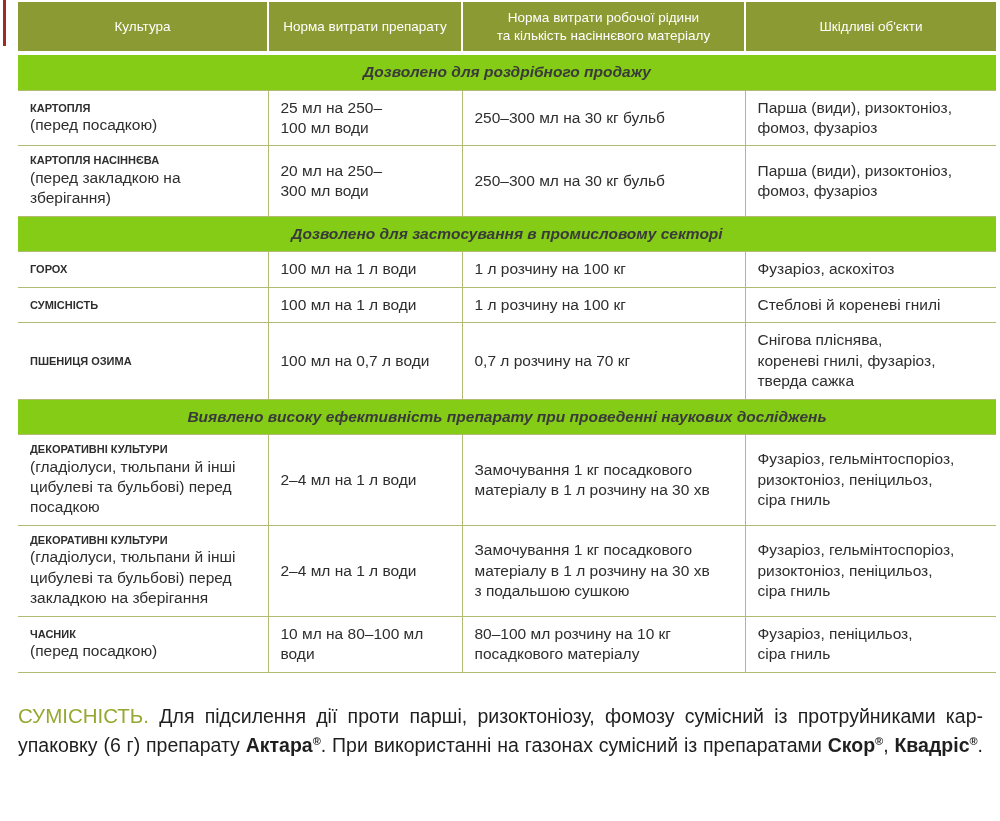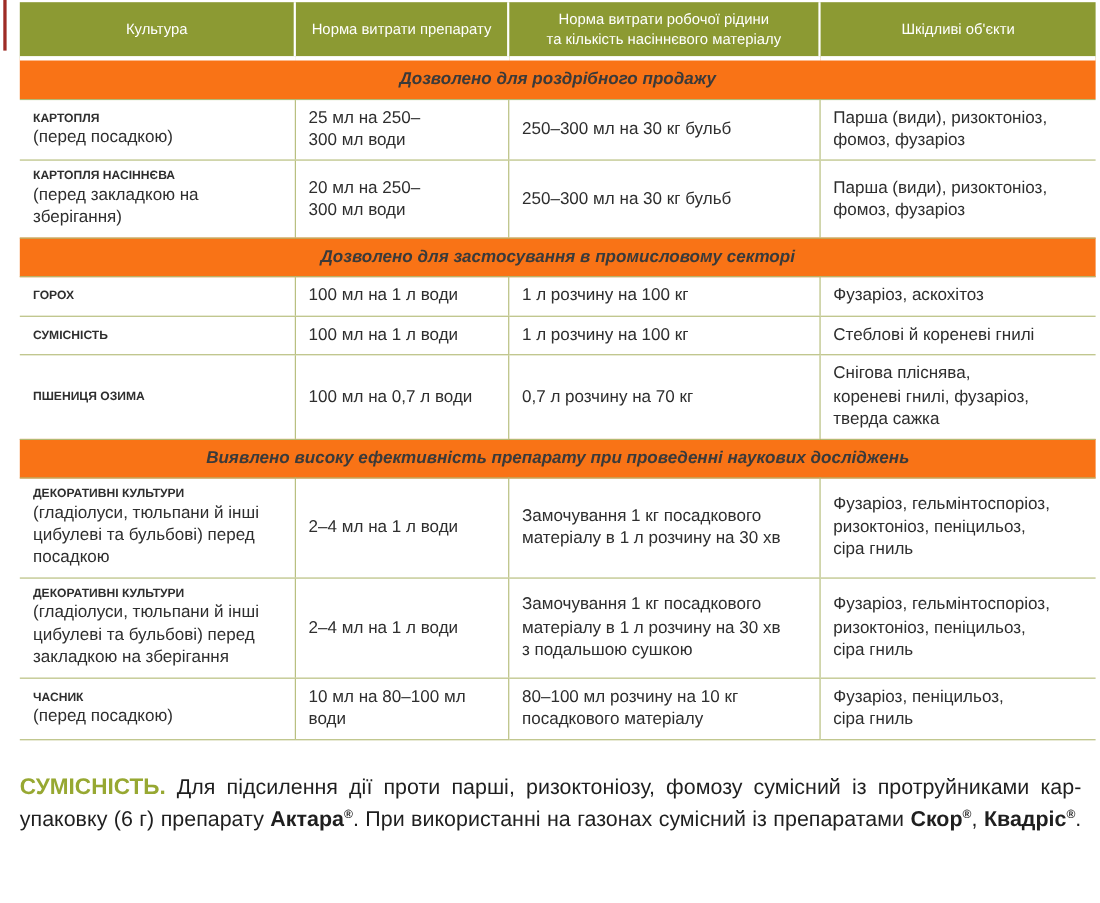--- a/index.html
+++ b/index.html
@@ -44,39 +44,39 @@
   table.usage td {
     border-top: 1px solid #b2ba74;
     border-bottom: 1px solid #b2ba74;
     padding: 7px 12px;
     font-size: 15.5px;
     line-height: 1.32;
     vertical-align: middle;
   }
   table.usage td + td { border-left: 1px solid #b2ba74; }
   td.section {
-    background: #f97316;
+    background: #84cc16;
     text-align: center;
     font-style: italic;
     font-weight: bold;
     font-size: 15.5px;
     color: #3a3a3a;
     padding: 5px 8px;
   }
   .crop-name { font-weight: bold; font-size: 11px; }
   .lines { white-space: pre-line; }
   .hdr-line { display: block; }
   .compat {
     margin: 27px 17px 0 18px;
     font-size: 19.5px;
     line-height: 1.52;
     color: #1f1f1f;
   }
   .compat .jline { text-align: justify; text-align-last: justify; }
-  .compat .heading { color: #97a832; font-weight: bold; font-size: 20.5px; }
+  .compat .heading { color: #97a832; font-weight: normal; font-size: 20.5px; }
   .compat .bold { font-weight: bold; }
   .compat sup { font-size: 11px; line-height: 0; }
 </style>
 </head>
 <body>
 
 <div class="page-edge-mark"></div>
 
 <table class="usage">
   <colgroup>
@@ -108,21 +108,21 @@
   <tbody>
     <tr>
       <td class="section" colspan="4">Дозволено для роздрібного продажу</td>
     </tr>
     <tr>
       <td>
           <div class="crop-name">КАРТОПЛЯ</div>
           <div class="lines">(перед посадкою)</div>
         </td>
       <td class="lines">25 мл на 250–
-300 мл води</td>
+100 мл води</td>
       <td class="lines">250–300 мл на 30 кг бульб</td>
       <td class="lines">Парша (види), ризоктоніоз,
 фомоз, фузаріоз</td>
     </tr>
     <tr>
       <td>
           <div class="crop-name">КАРТОПЛЯ НАСІННЄВА</div>
           <div class="lines">(перед закладкою на
 зберігання)</div>
         </td>

